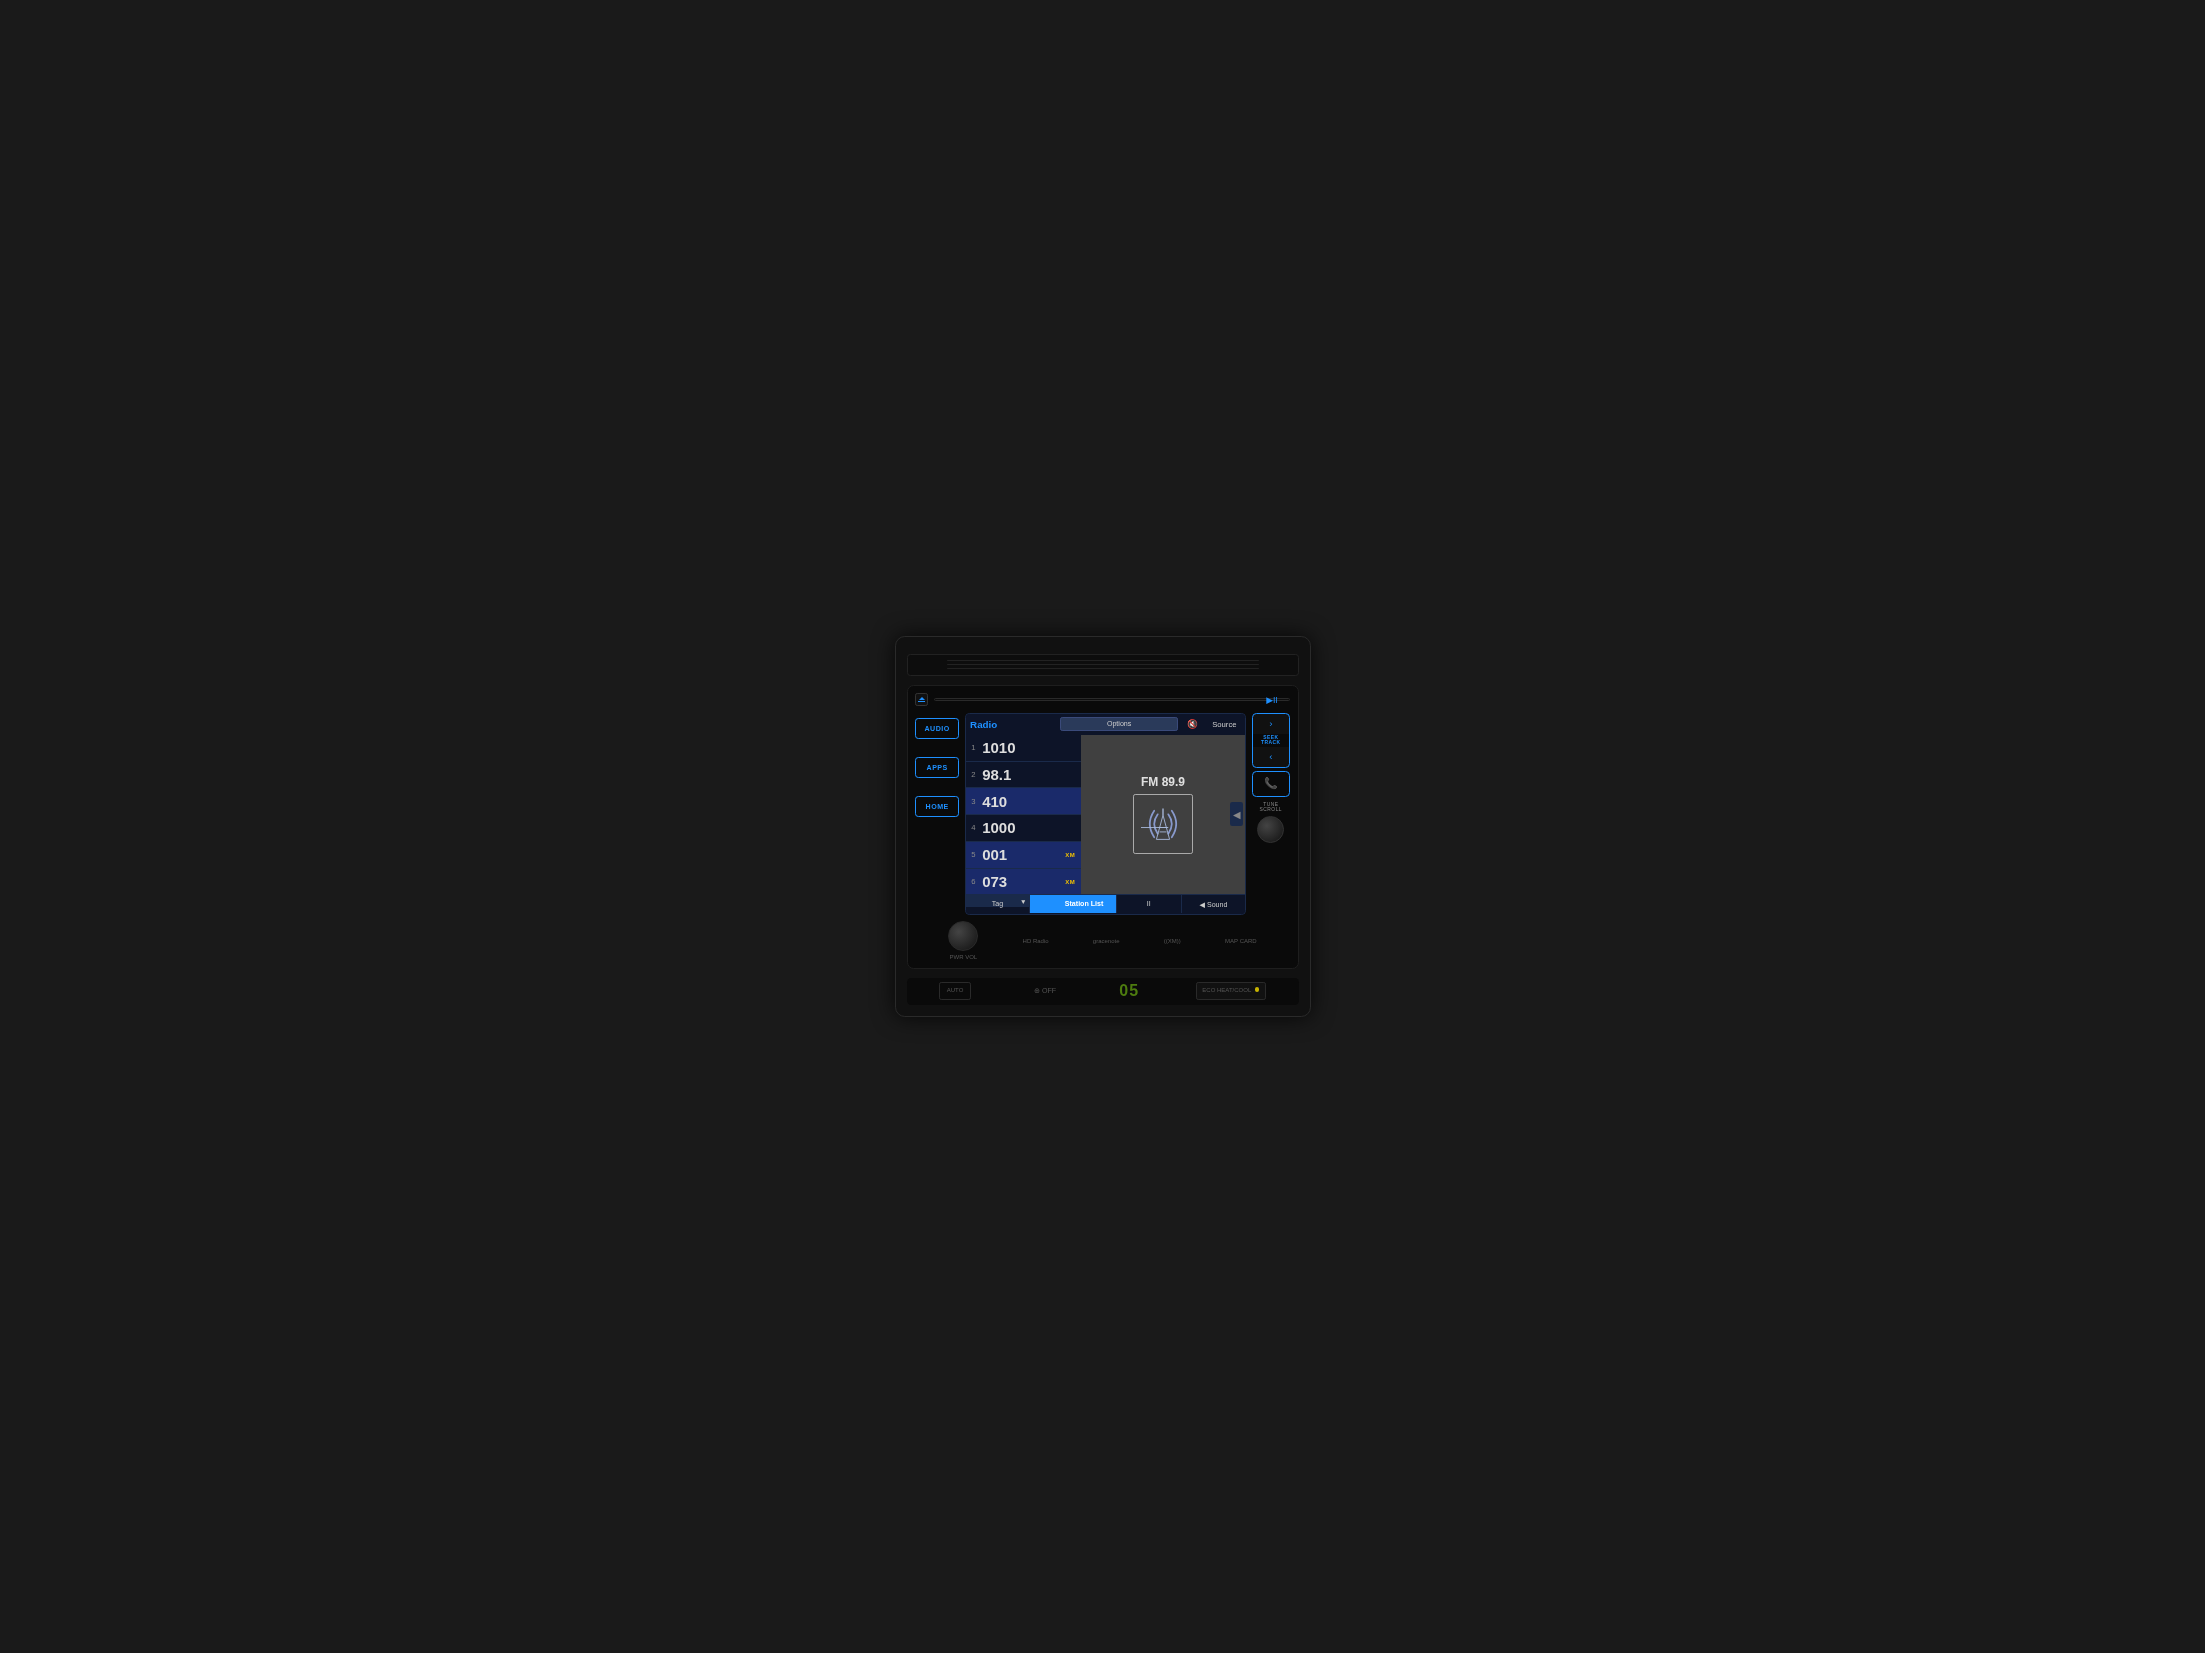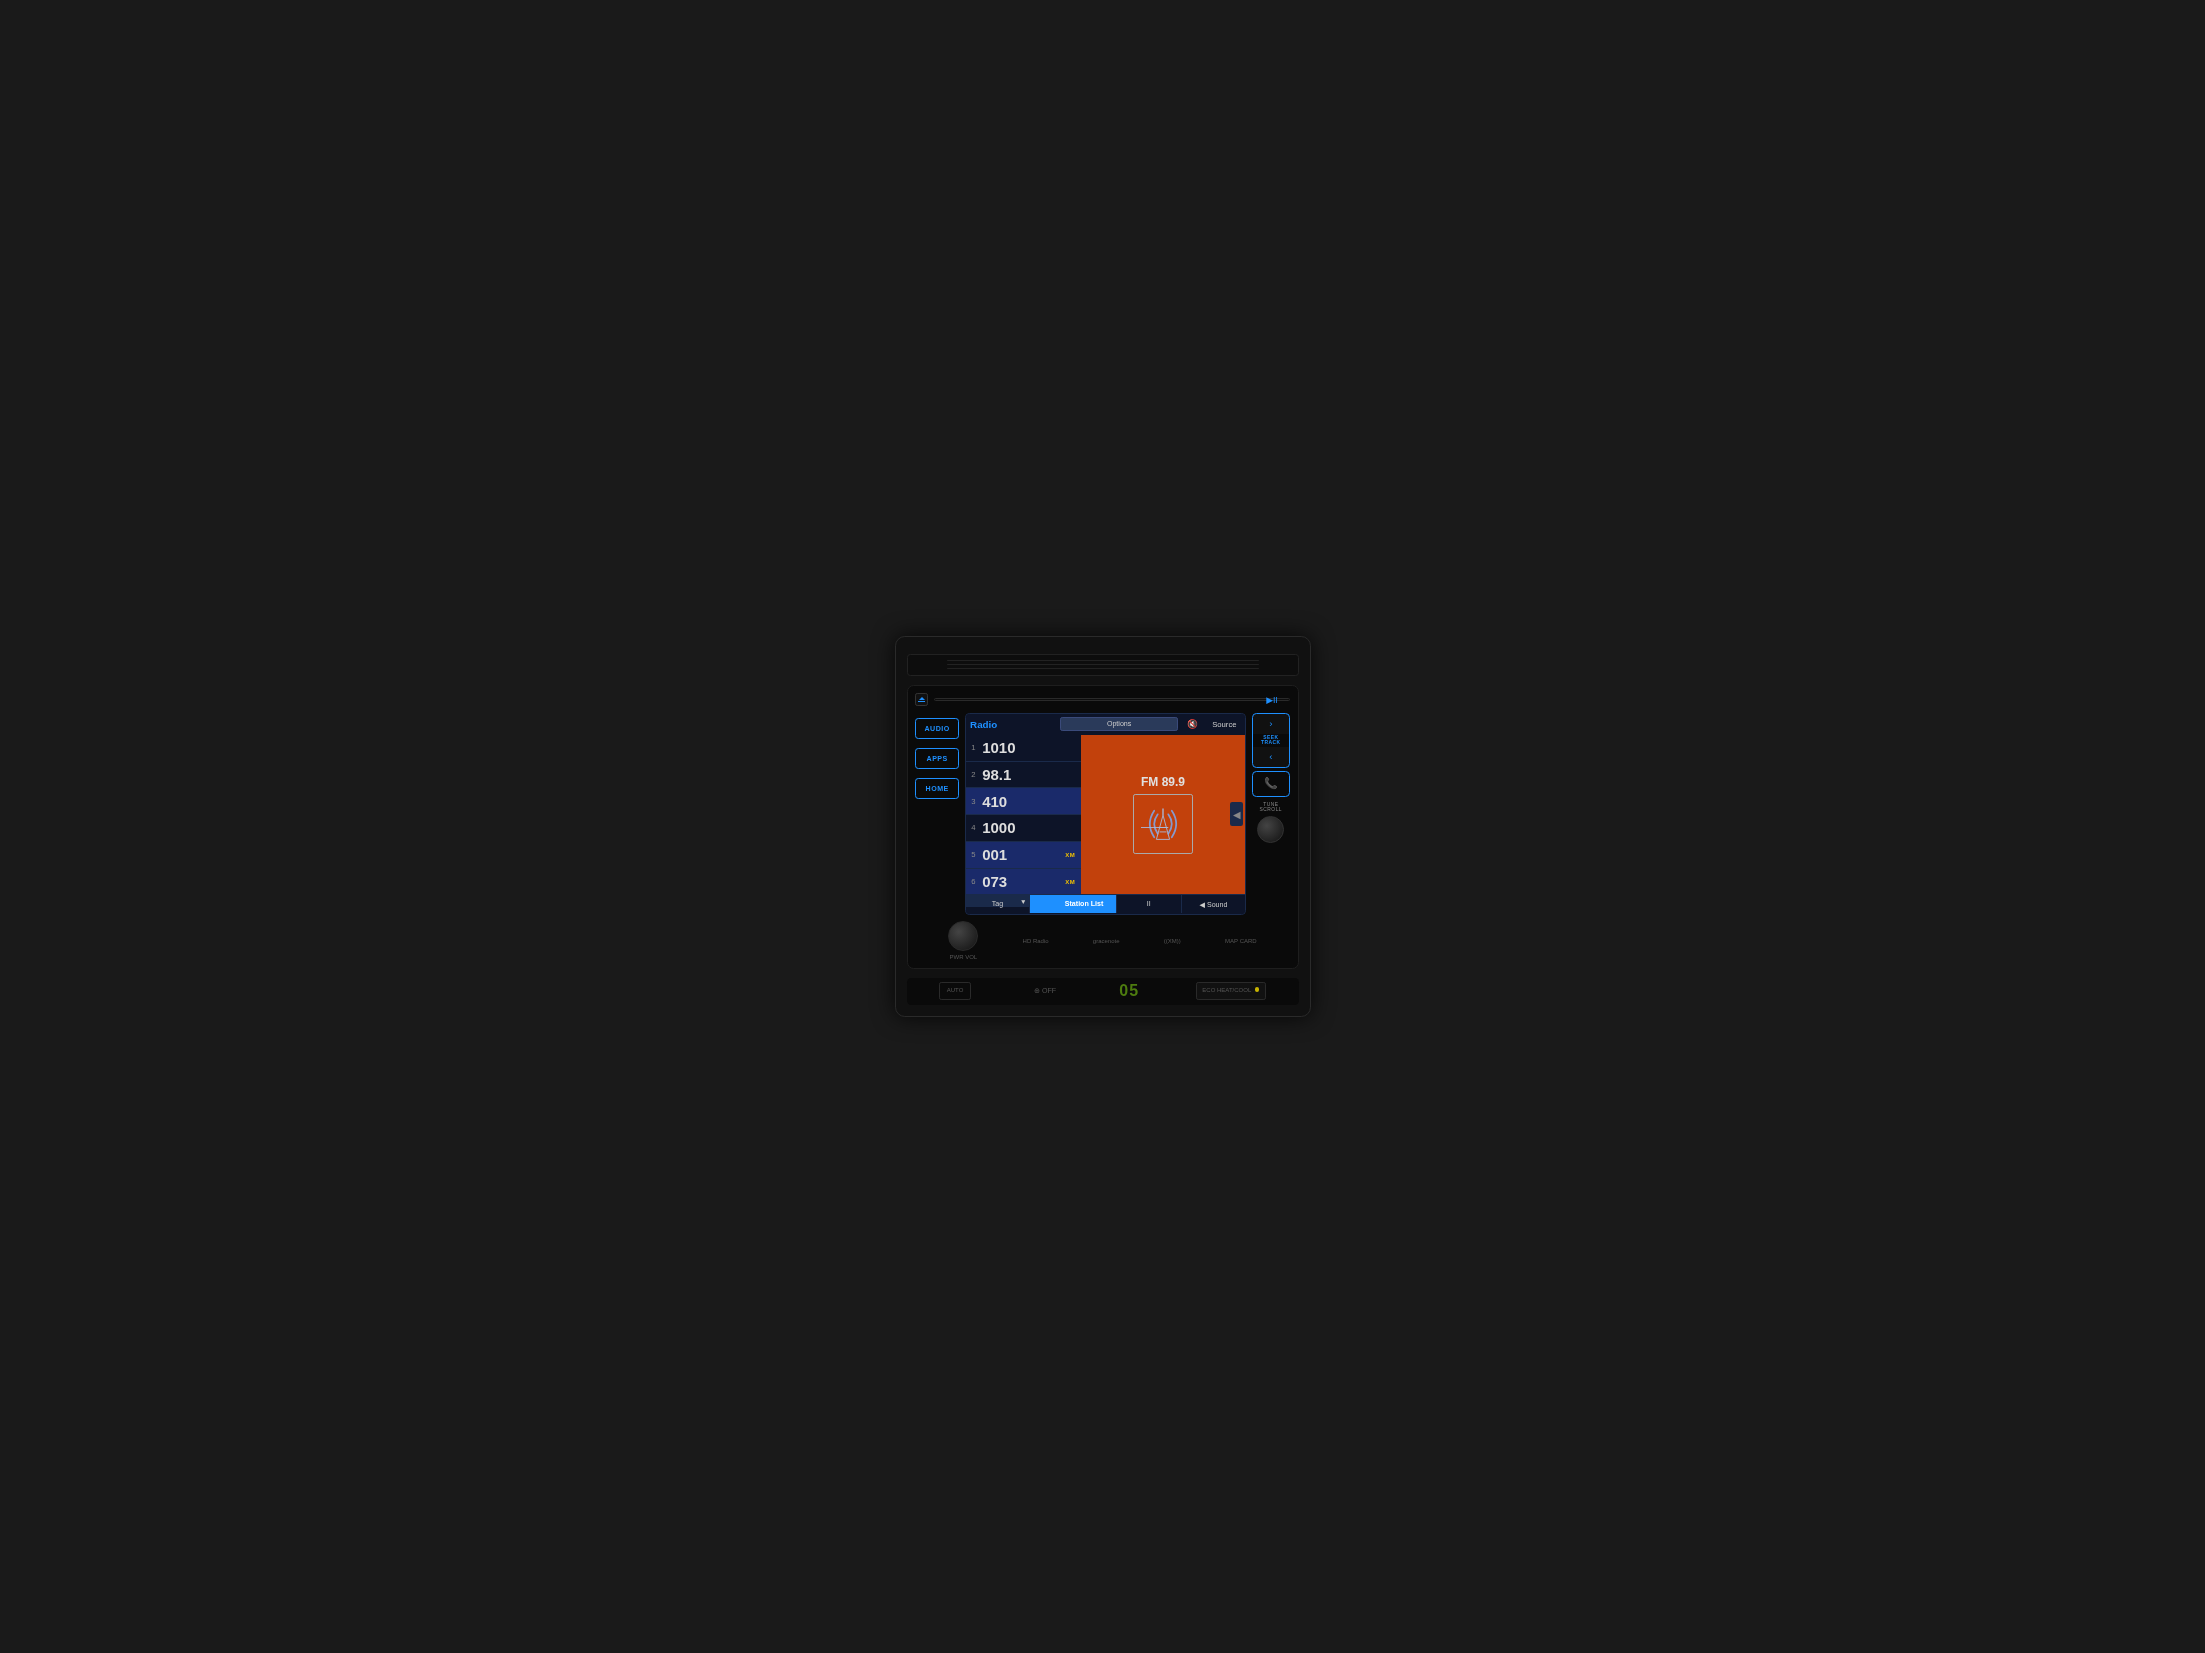--- a/index.html
+++ b/index.html
@@ -105,21 +105,21 @@
     .body-row {
       display: flex;
       align-items: stretch;
       gap: 5.5px;
     }
 
     
     .left-nav {
       display: flex;
       flex-direction: column;
-      gap: 9px;
+      gap: 18px;
       width: 44px;
       padding-top: 5.5px;
     }
     .nav-btn {
       background: transparent;
       border: 1.1px solid #1e90ff;
       border-radius: 3.3px;
       color: #1e90ff;
       font-weight: bold;
       font-size: 7.1px;
@@ -226,21 +226,21 @@
       text-align: center;
       padding: 2.2px;
       color: #ccc;
       cursor: pointer;
       font-size: 6.6px;
     }
 
     
     .now-playing {
       flex: 1;
-      background: #c2410c;
+      background: #404040;
       display: flex;
       flex-direction: column;
       align-items: center;
       justify-content: center;
       padding: 5.5px;
       position: relative;
     }
     .now-playing-freq {
       color: #e0e0e0;
       font-size: 12px;

